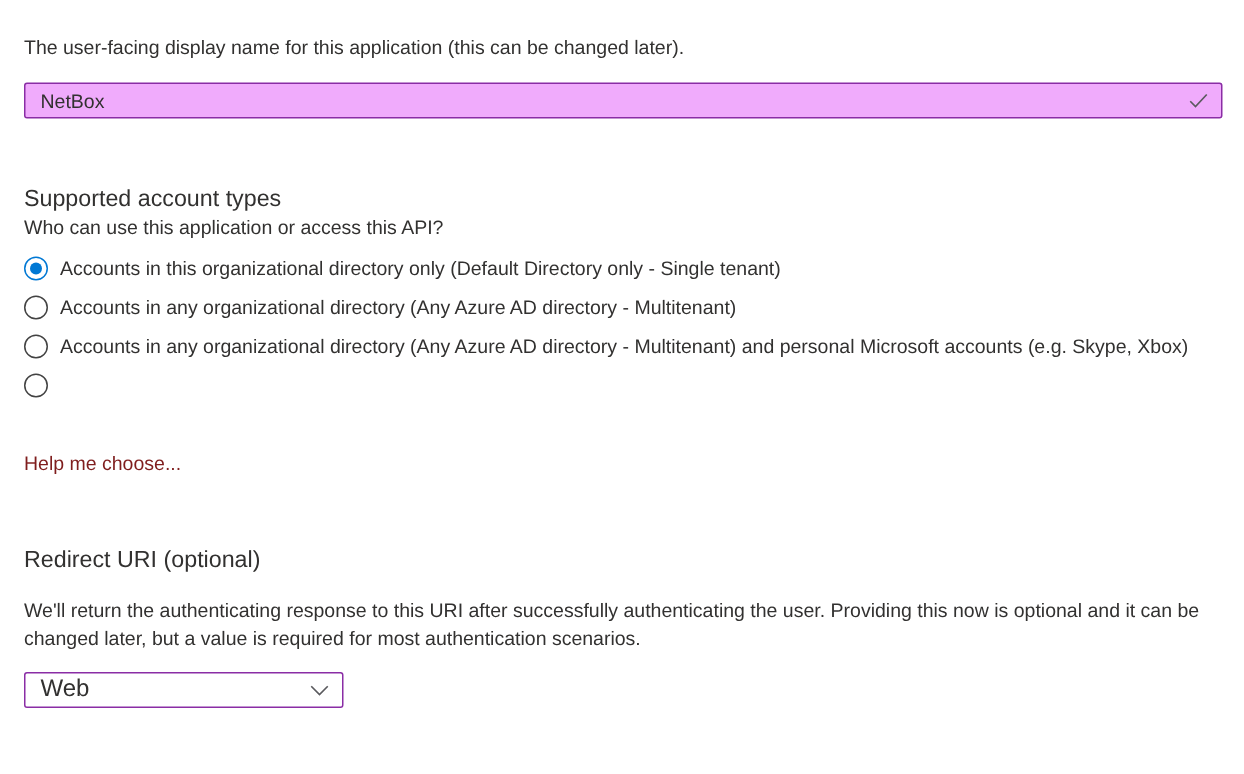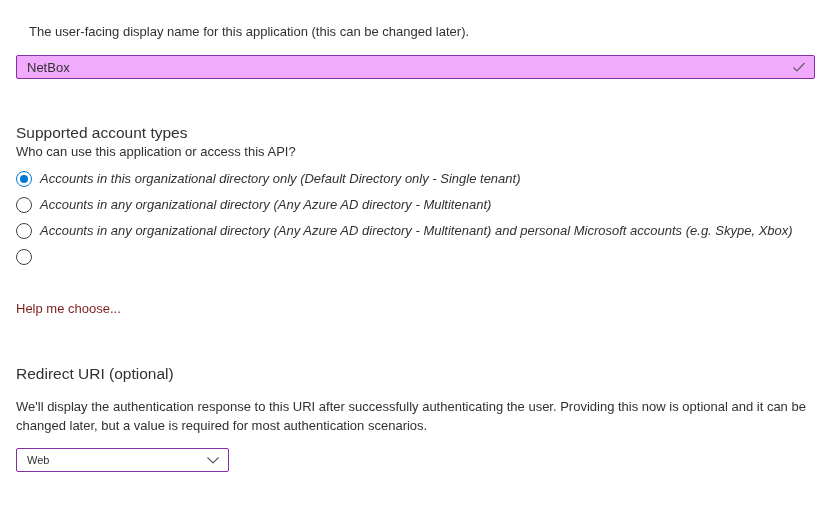--- a/index.html
+++ b/index.html
@@ -21,21 +21,20 @@
   .required-marker {
     color: #e81123;
     margin-right: 4px;
     font-size: 14px;
   }
   .desc {
     font-size: 13px;
     line-height: 18px;
     margin-top: 13px;
     color: #323130;
-    margin-left: 13px;
   }
 
   .text-input {
     position: relative;
     margin-top: 14px;
     height: 24px;
     border: 1.5px solid #8a2da5;
     border-radius: 2px;
     background: #f0abfc;
     display: flex;
@@ -76,21 +75,21 @@
     width: 16px; height: 16px;
     border-radius: 50%;
     border: 1.3px solid #424242;
     background: #ffffff;
     margin-right: 8px;
     display: flex; align-items: center; justify-content: center;
   }
   .radio-row.selected .radio-circle { border: 1.6px solid #0078d4; }
   .radio-dot { width: 8px; height: 8px; border-radius: 50%; background: transparent; }
   .radio-row.selected .radio-dot { background: #0078d4; }
-  .radio-label { font-size: 13px; line-height: 18px; white-space: nowrap; font-style: italic; }
+  .radio-label { font-size: 13px; line-height: 18px; white-space: nowrap; }
 
   .help-link {
     display: inline-block;
     margin-top: 26px;
     font-size: 13px;
     line-height: 18px;
     color: #7f1d1d;
     text-decoration: none;
     cursor: pointer;
   }
@@ -111,21 +110,21 @@
   .select-box {
     position: relative;
     width: 213px;
     height: 24px;
     border: 1.5px solid #8a2da5;
     border-radius: 2px;
     background: #ffffff;
     display: flex; align-items: center;
     cursor: pointer;
   }
-  .select-box .value { font-size: 11px; padding-left: 10px; }
+  .select-box .value { font-size: 16px; padding-left: 10px; }
   .uri-input {
     margin-left: 14px;
     width: 422px;
   }
 </style>
 </head>
 <body>
 
 <div class="page">
 
@@ -167,21 +166,21 @@
             <span class="radio-dot"></span>
           </span>
       </div>
     </div>
 
     <a class="help-link">Help me choose...</a>
   </div>
 
   <div class="section-3">
     <div class="section-title">Redirect URI (optional)</div>
-    <div class="redirect-desc">We'll display the authentication response to this URI after successfully authenticating the user. Providing this now is optional and it can be changed later, but a value is required for most authentication scenarios.</div>
+    <div class="redirect-desc">We'll return the authenticating response to this URI after successfully authenticating the user. Providing this now is optional and it can be changed later, but a value is required for most authentication scenarios.</div>
 
     <div class="redirect-row">
       <div class="select-box">
         <span class="value">Web</span>
         <span class="input-icon">
           <svg width="16" height="16" viewBox="0 0 16 16">
             <path d="M2.5 5.5 L8 11 L13.5 5.5" fill="none" stroke="#5a5a5e" stroke-width="1.1"></path>
           </svg>
         </span>
       </div>

